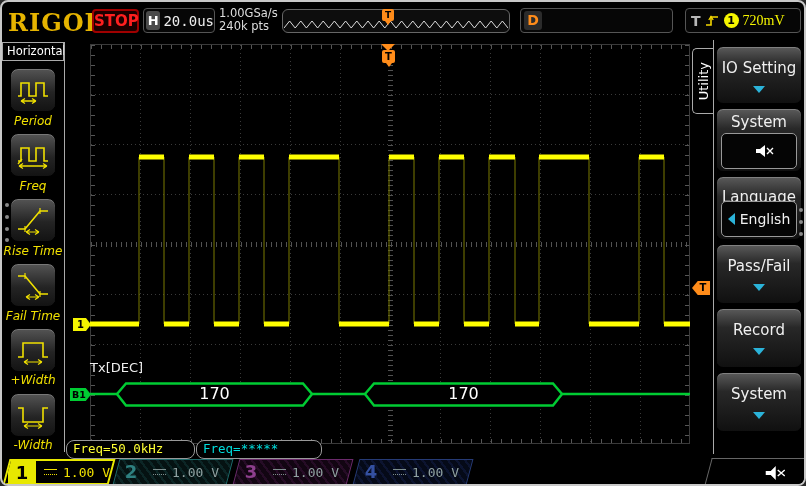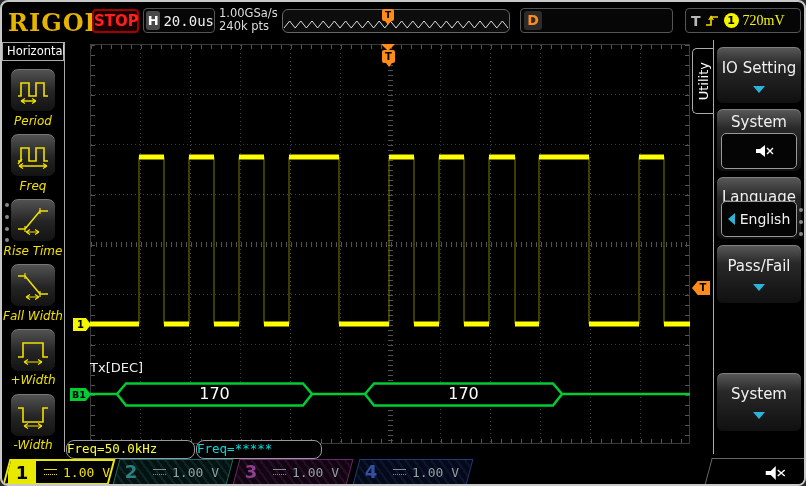--- a/index.html
+++ b/index.html
@@ -64,21 +64,21 @@
           clip-path:polygon(0 50%, 32% 0, 100% 0, 100% 100%, 32% 100%);
           color:#000; font-weight:bold; font-size:10px; text-align:center; line-height:14px; padding-left:4px; }
   .ch1-marker { left:71px; top:316px; width:18px; height:13px; background:#f5f500;
           clip-path:polygon(0 0, 72% 0, 100% 50%, 72% 100%, 0 100%);
           color:#000; font-weight:bold; font-size:10px; line-height:13px; padding-left:4px; }
   .bus-marker { left:68px; top:386px; width:21px; height:13px; background:#00cc33;
           clip-path:polygon(0 0, 75% 0, 100% 50%, 75% 100%, 0 100%);
           color:#000; font-weight:bold; font-size:9.5px; line-height:13px; padding-left:2px; }
   .decode-label { left:88px; top:358px; color:#eee; font-size:13px; }
   .freq-box { top:438px; height:19px; background:#000; border:1px solid #999; border-radius:8px;
-          font-size:12.5px; line-height:16px; padding-left:0; }
+          font-size:12.5px; line-height:16px; padding-left:6px; }
   .freq1 { left:64px; width:129px; color:#ffff33; }
   .freq2 { left:194px; width:126px; color:#00dddd; }
 
   
   .utility-tab { left:690px; top:46px; width:22px; height:66px; border:1px solid #aaa; border-right:none;
           border-radius:5px 0 0 5px; background:#000; color:#fff; font-size:13px;
           display:flex; align-items:center; justify-content:center; }
   .utility-tab span { writing-mode:vertical-rl; transform:rotate(180deg); }
   .rmenu-border { left:711px; top:38px; width:1px; height:414px; background:#aaa; }
   .rbtn { left:714px; width:86px; border-radius:7px; border:1px solid #000;
@@ -182,21 +182,21 @@
   </div>
   <div class="abs mlabel" style="top:242px">Rise Time</div>
 
   <div class="abs mbtn" style="top:261px">
     <svg width="38" height="30">
       <path d="M4,6 h7 L26,24 h8" fill="none" stroke="#f0e000" stroke-width="1.6"></path>
       <path d="M11,3 v6 M26,21 v6" stroke="#f0e000" stroke-width="1.2"></path>
       <path d="M12,27 h13 M12,27 l4,-2.5 M12,27 l4,2.5 M25,27 l-4,-2.5 M25,27 l-4,2.5" stroke="#f0e000" stroke-width="1.2" fill="none"></path>
     </svg>
   </div>
-  <div class="abs mlabel" style="top:307px">Fall Width</div>
+  <div class="abs mlabel" style="top:307px">Fail Time</div>
 
   <div class="abs mbtn" style="top:326px">
     <svg width="38" height="30">
       <path d="M4,22 h5 v-14 h20 v14 h5" fill="none" stroke="#f0e000" stroke-width="1.6"></path>
       <path d="M10,27 h18 M10,27 l4,-2.5 M10,27 l4,2.5 M28,27 l-4,-2.5 M28,27 l-4,2.5" stroke="#f0e000" stroke-width="1.2" fill="none"></path>
     </svg>
   </div>
   <div class="abs mlabel" style="top:371px">+Width</div>
 
   <div class="abs mbtn" style="top:391px">
@@ -323,20 +323,24 @@
       <span class="tri-left" style="position:absolute;left:6px"></span>
       <span style="font-size:14px">English</span>
     </div>
   </div>
 
   <div class="abs rbtn" style="top:242px;height:60px">
     <div class="cap">Pass/Fail</div>
     <div class="tri-down"></div>
   </div>
 
+  <div class="abs rbtn" style="top:306px;height:60px">
+    <div class="cap">Record</div>
+    <div class="tri-down"></div>
+  </div>
 
   <div class="abs rbtn" style="top:370px;height:60px">
     <div class="cap">System</div>
     <div class="tri-down"></div>
   </div>
 
   <div class="abs dot" style="left:797px;top:206px"></div>
   <div class="abs dot" style="left:797px;top:218px"></div>
   <div class="abs dot" style="left:797px;top:230px"></div>
 

